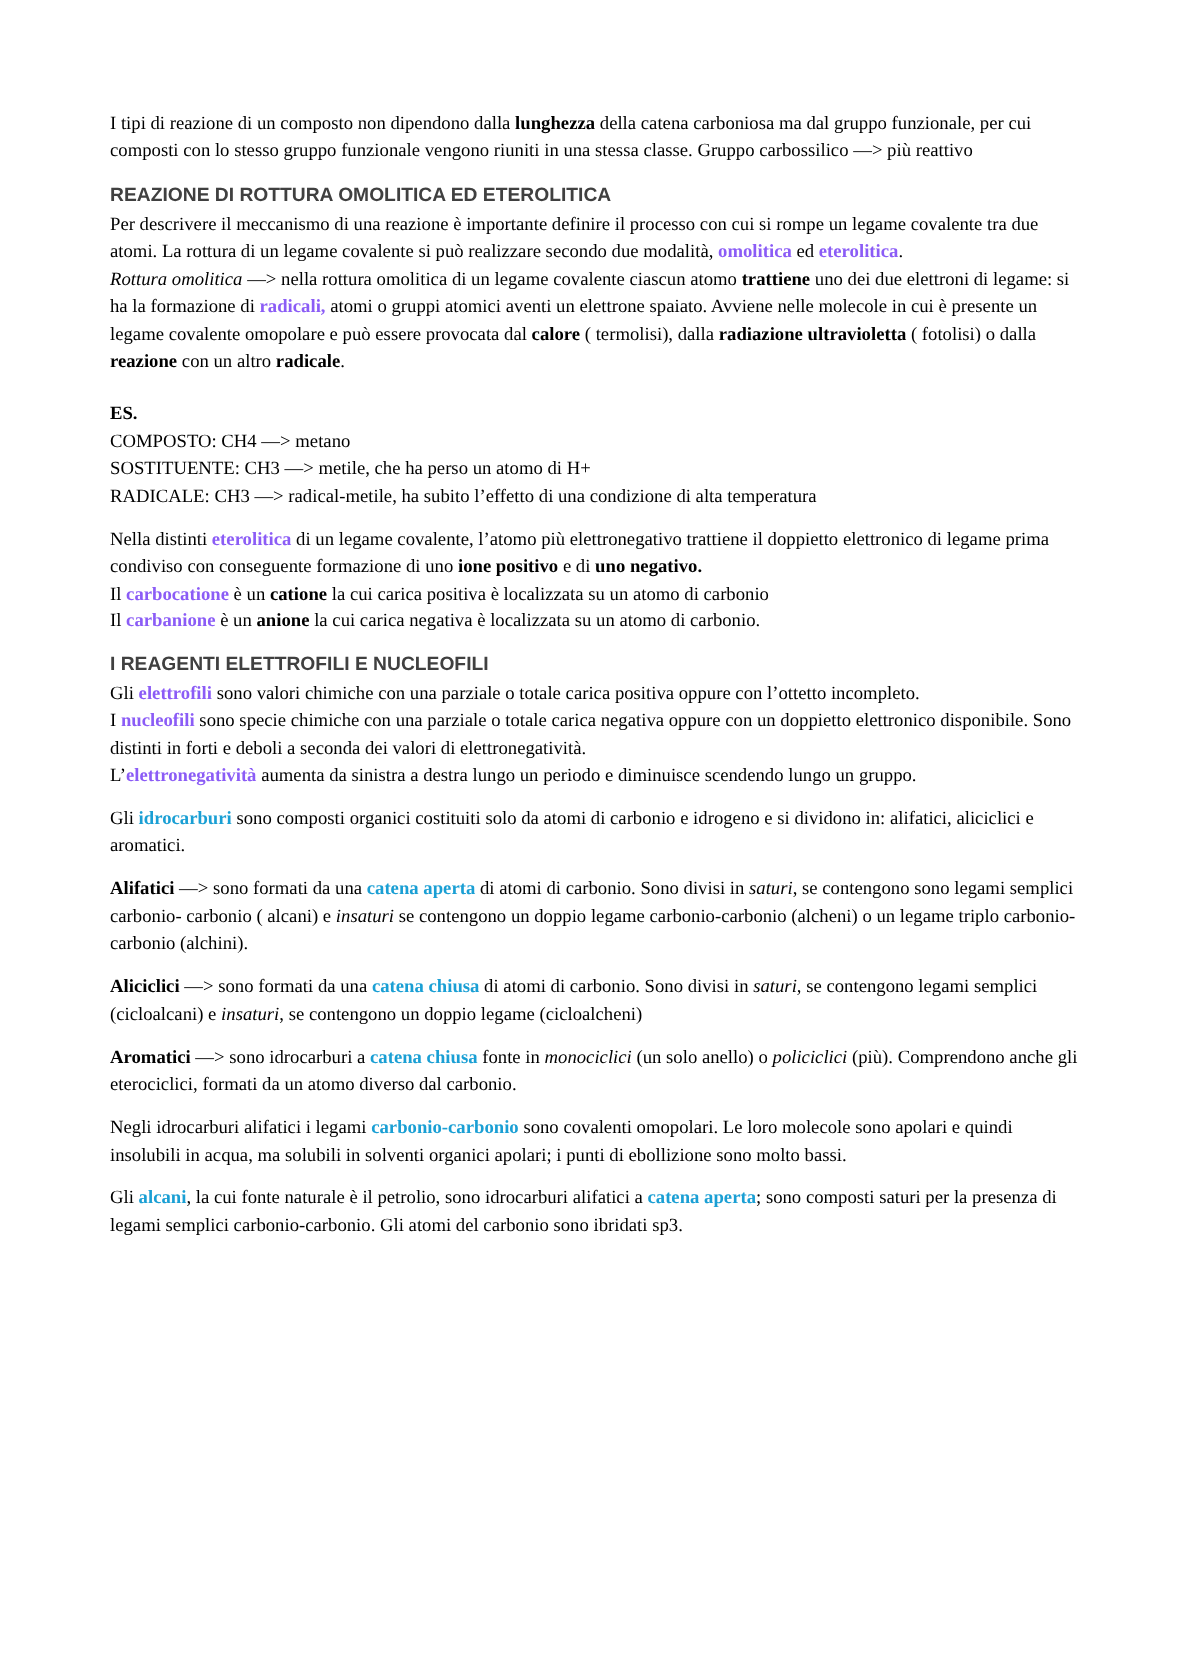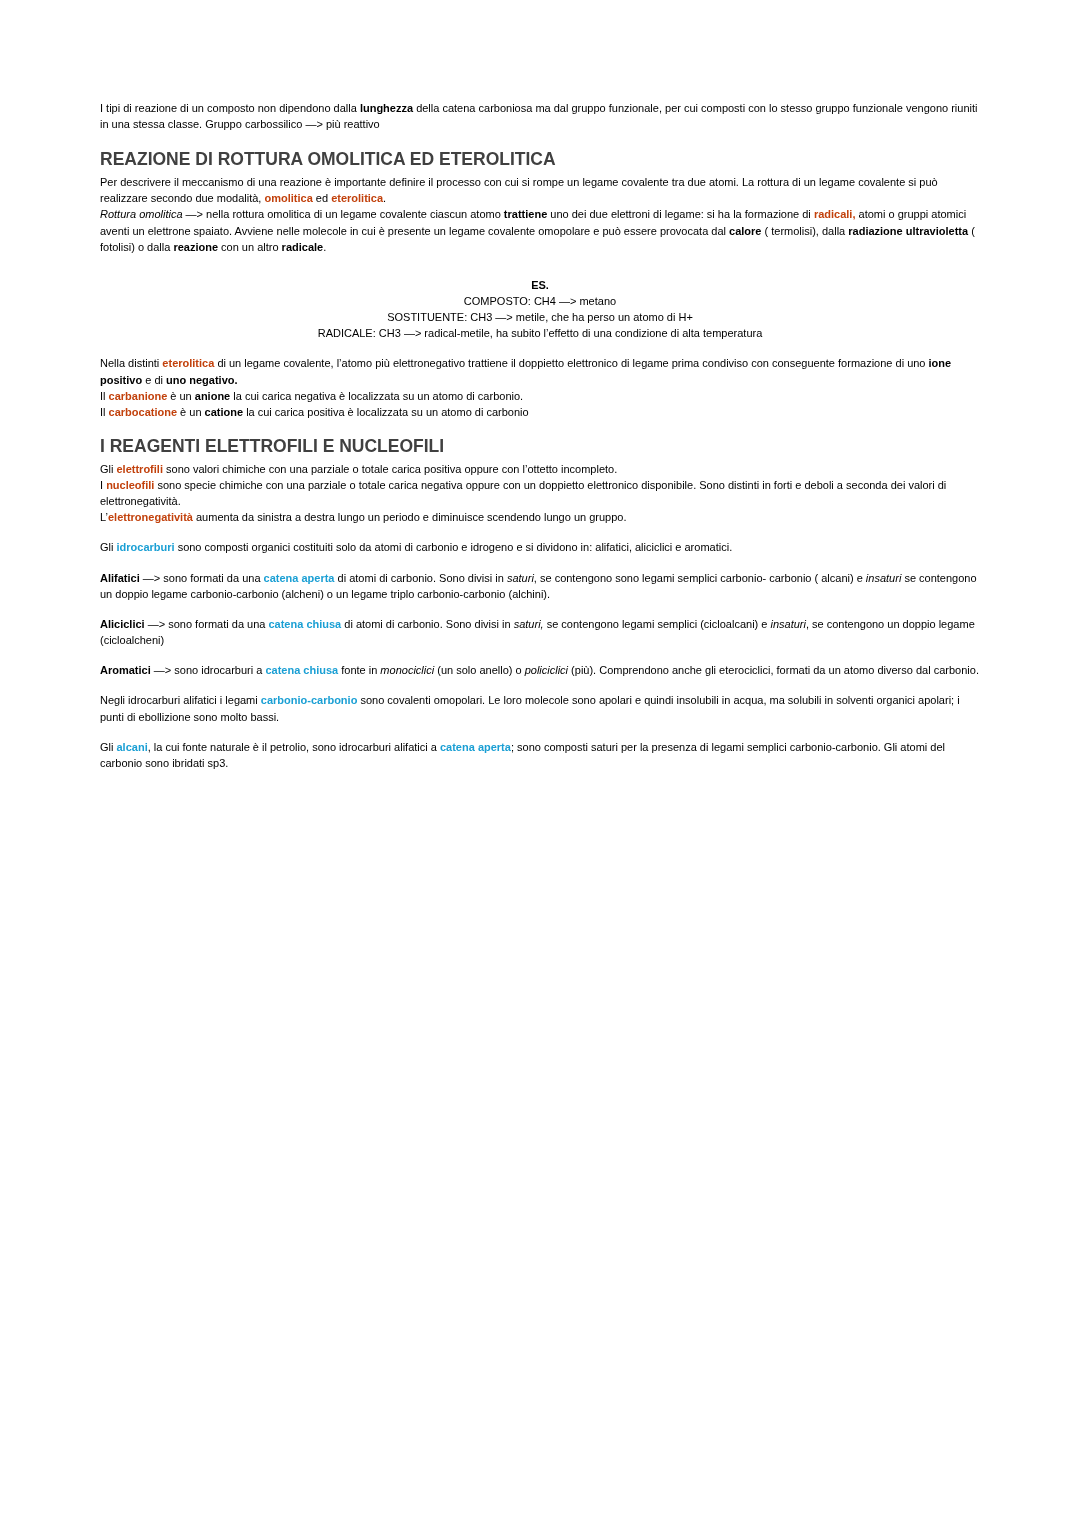--- a/index.html
+++ b/index.html
@@ -13,23 +13,24 @@
   }
   .page {
     width: 1080px;
     min-height: 1527px;
     box-sizing: border-box;
     padding: 100px 100px 60px 100px;
     background: #ffffff;
     position: relative;
   }
   p, .para {
-    font-size: 11px;
+    font-size: 17px;
     line-height: 1.47;
     margin: 0 0 0 0;
+    font-family: Liberation Serif, serif;
   }
   .block {
     margin-bottom: 15px;
   }
   .tight {
     margin-bottom: 0;
   }
   .heading-pink {
     color: #404040;
     font-weight: bold;
@@ -38,32 +39,32 @@
     margin: 0 0 1px 0;
   }
   .heading-blue {
     color: #1a9fd4;
     font-weight: bold;
     font-size: 17.5px;
     line-height: 1.47;
     margin: 0 0 1px 0;
   }
   .pink {
-    color: #c2410c;
+    color: #8b5cf6;
     font-weight: bold;
   }
   .blue {
     color: #1a9fd4;
     font-weight: bold;
   }
   b, .b { font-weight: bold; }
   i, .i { font-style: italic; text-align: right; }
   .spacer-lg { height: 22px; }
   .spacer-sm { height: 14px; }
-  .es-block p { margin: 0; text-align: center; }
+  .es-block p { margin: 0; }
 </style>
 </head>
 <body>
 
 <div class="page">
 
   <p class="block">
     <span>I tipi di reazione di un composto non dipendono dalla </span><b>lunghezza</b><span> della catena carboniosa ma dal gruppo funzionale, per cui composti con lo stesso gruppo funzionale vengono riuniti in una stessa classe.  Gruppo carbossilico —&gt; più reattivo</span>
   </p>
 
@@ -79,22 +80,22 @@
     <p><b>ES.</b></p>
     <p>COMPOSTO: CH4 —&gt; metano</p>
     <p>SOSTITUENTE: CH3 —&gt; metile, che ha perso un atomo di H+</p>
     <p>RADICALE: CH3 —&gt; radical-metile, ha subito l’effetto di una condizione di alta temperatura</p>
   </div>
 
   <div class="spacer-sm"></div>
 
   <div>
     <p class="tight"><span>Nella distinti </span><span class="pink">eterolitica</span><span> di un legame covalente, l’atomo più elettronegativo trattiene il doppietto elettronico di legame prima condiviso con conseguente formazione di uno </span><span class="b">ione positivo</span><span> e di </span><span class="b">uno negativo.</span></p>
+    <p class="tight"><span>Il </span><span class="pink">carbocatione</span><span> è un </span><span class="b">catione</span><span> la cui carica positiva è localizzata su un atomo di carbonio</span></p>
     <p class="tight"><span>Il </span><span class="pink">carbanione</span><span> è un </span><span class="b">anione</span><span> la cui carica negativa è localizzata su un atomo di carbonio.</span></p>
-    <p class="tight"><span>Il </span><span class="pink">carbocatione</span><span> è un </span><span class="b">catione</span><span> la cui carica positiva è localizzata su un atomo di carbonio</span></p>
   </div>
 
   <div class="spacer-sm"></div>
 
   <div>
     <div class="heading-pink">I REAGENTI ELETTROFILI E NUCLEOFILI</div>
     <p class="tight"><span>Gli </span><span class="pink">elettrofili</span><span> sono valori chimiche con una parziale o totale carica positiva oppure con l’ottetto incompleto.</span></p>
     <p class="tight"><span>I </span><span class="pink">nucleofili</span><span> sono specie chimiche con una parziale o totale carica negativa oppure con un doppietto elettronico disponibile. Sono distinti in forti e deboli a seconda dei valori di elettronegatività.</span></p>
     <p class="tight"><span>L’</span><span class="pink">elettronegatività</span><span> aumenta da sinistra a destra lungo un periodo e diminuisce scendendo lungo un gruppo.</span></p>
   </div>

